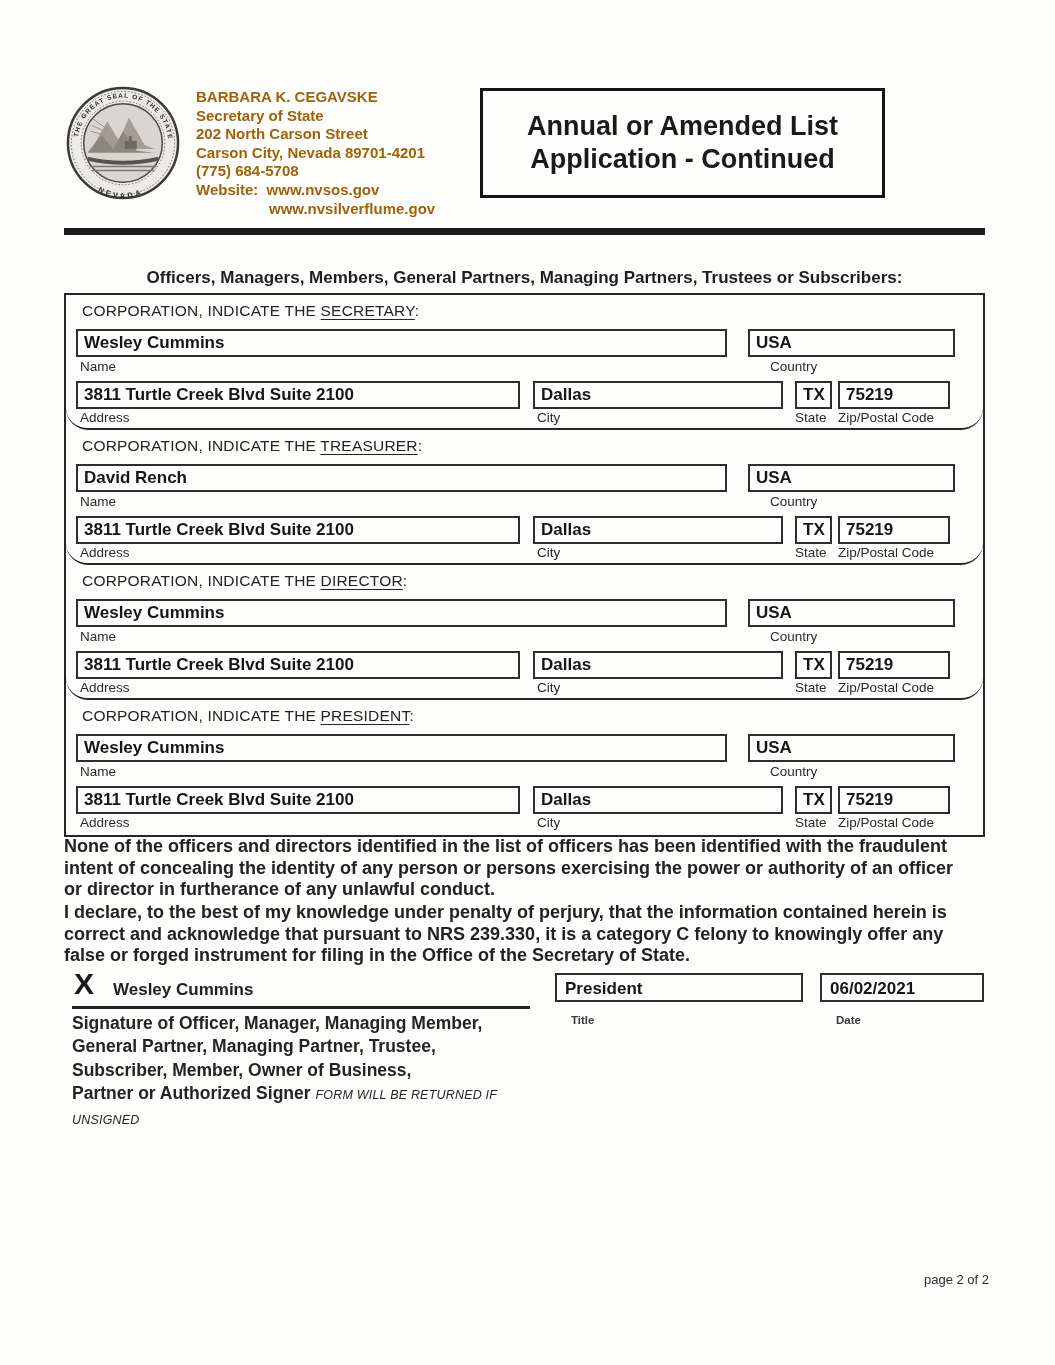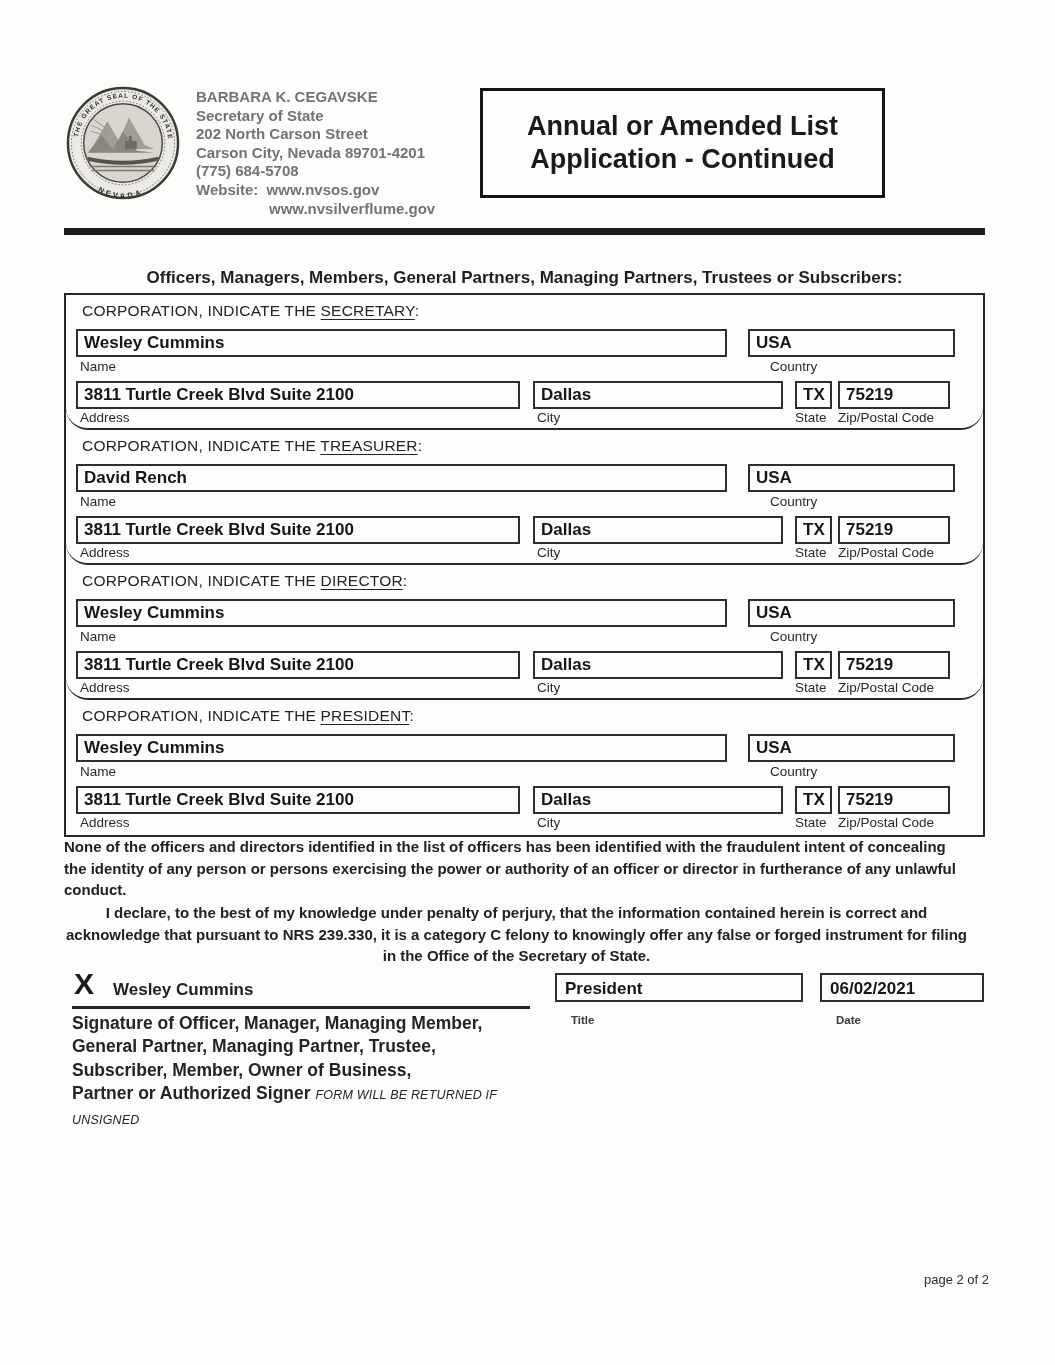--- a/index.html
+++ b/index.html
@@ -7,21 +7,21 @@
     position:relative;
     width:1055px;height:1365px;
     margin:0 auto;
     background:#fdfdfc;
     font-family:"Liberation Sans","DejaVu Sans",sans-serif;
     color:#1f1f1f;
     overflow:hidden;
   }
   
   .seal{position:absolute;left:64px;top:84px;width:118px;height:118px;}
-  .official{position:absolute;left:196px;top:88px;font-size:15px;font-weight:bold;line-height:18.6px;color:#737373;}
+  .official{position:absolute;left:196px;top:88px;font-size:15px;font-weight:bold;line-height:18.6px;color:#a16207;}
   .official .url-line{white-space:pre;}
   .official .url-line2{padding-left:73px;}
   .title-box{
     position:absolute;left:480px;top:88px;width:399px;height:104px;
     border:3.5px solid #151515;
     display:flex;flex-direction:column;justify-content:center;align-items:center;
     text-align:center;font-size:27px;font-weight:bold;line-height:33px;color:#1a1a1a;
   }
   .thick-rule{position:absolute;left:64px;top:228px;width:921px;height:7px;background:#1c1c1c;}
   
@@ -49,23 +49,23 @@
   .state-box{left:729px;top:86px;width:27px;}
   .zip-box{left:772px;top:86px;width:102px;}
   .flabel{position:absolute;font-size:13.5px;color:#2a2a2a;}
   .lbl-name{left:14px;top:64px;}
   .lbl-country{left:688px;top:64px;margin-left:16px;}
   .lbl-address{left:14px;top:115px;}
   .lbl-city{left:471px;top:115px;}
   .lbl-state{left:729px;top:115px;}
   .lbl-zip{left:772px;top:115px;}
   
-  .decl{position:absolute;left:64px;width:905px;font-size:15px;font-weight:bold;line-height:21.5px;color:#222;margin:0;}
+  .decl{position:absolute;left:64px;width:905px;font-size:18px;font-weight:bold;line-height:21.5px;color:#222;margin:0;}
   .decl-1{top:836px;}
-  .decl-2{top:902px;text-align:center;}
+  .decl-2{top:902px;}
   
   .x-mark{position:absolute;left:74px;top:967px;font-size:30px;font-weight:bold;color:#1c1c1c;}
   .signer-name{position:absolute;left:113px;top:980px;font-size:17px;font-weight:bold;color:#222;}
   .sig-line{position:absolute;left:72px;top:1006px;width:458px;height:3px;background:#232323;}
   .sig-caption{position:absolute;left:72px;top:1012px;width:468px;font-size:17.5px;font-weight:bold;line-height:23.3px;color:#242424;}
   .sig-caption .note{font-size:12.5px;font-weight:normal;font-style:italic;letter-spacing:.2px;}
   .title-field{position:absolute;left:555px;top:973px;width:248px;height:29px;}
   .date-field{position:absolute;left:820px;top:973px;width:164px;height:29px;}
   .sig-box{
     position:absolute;left:0;top:0;right:0;bottom:0;

